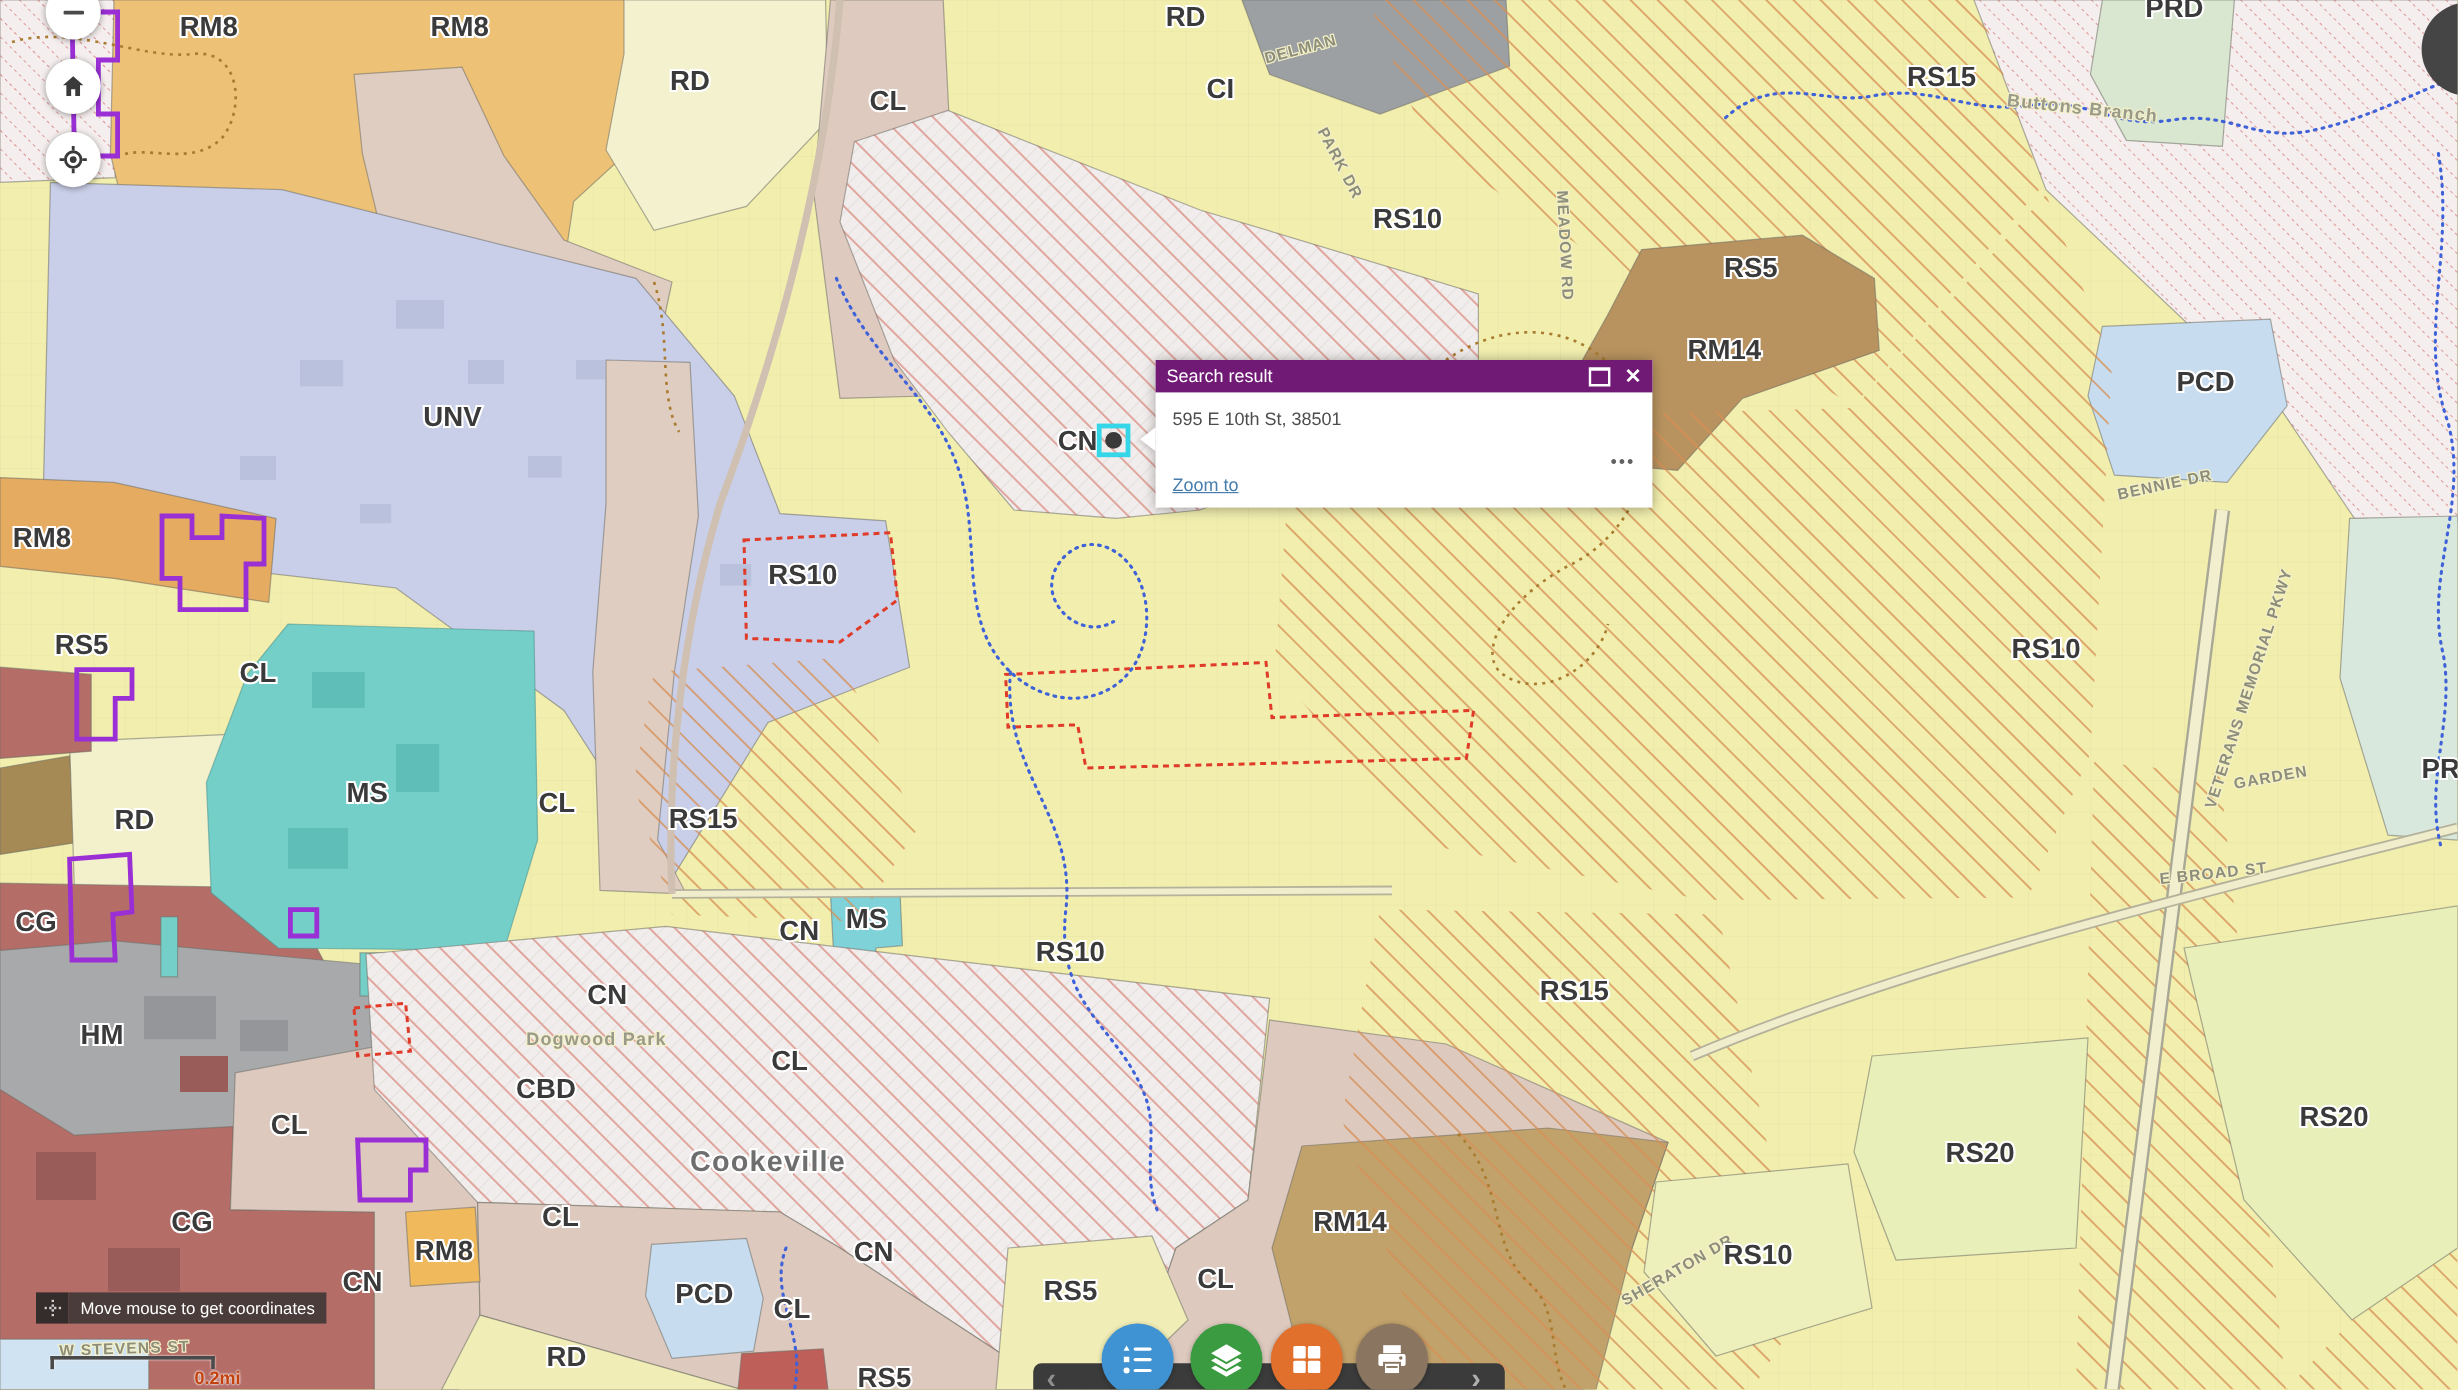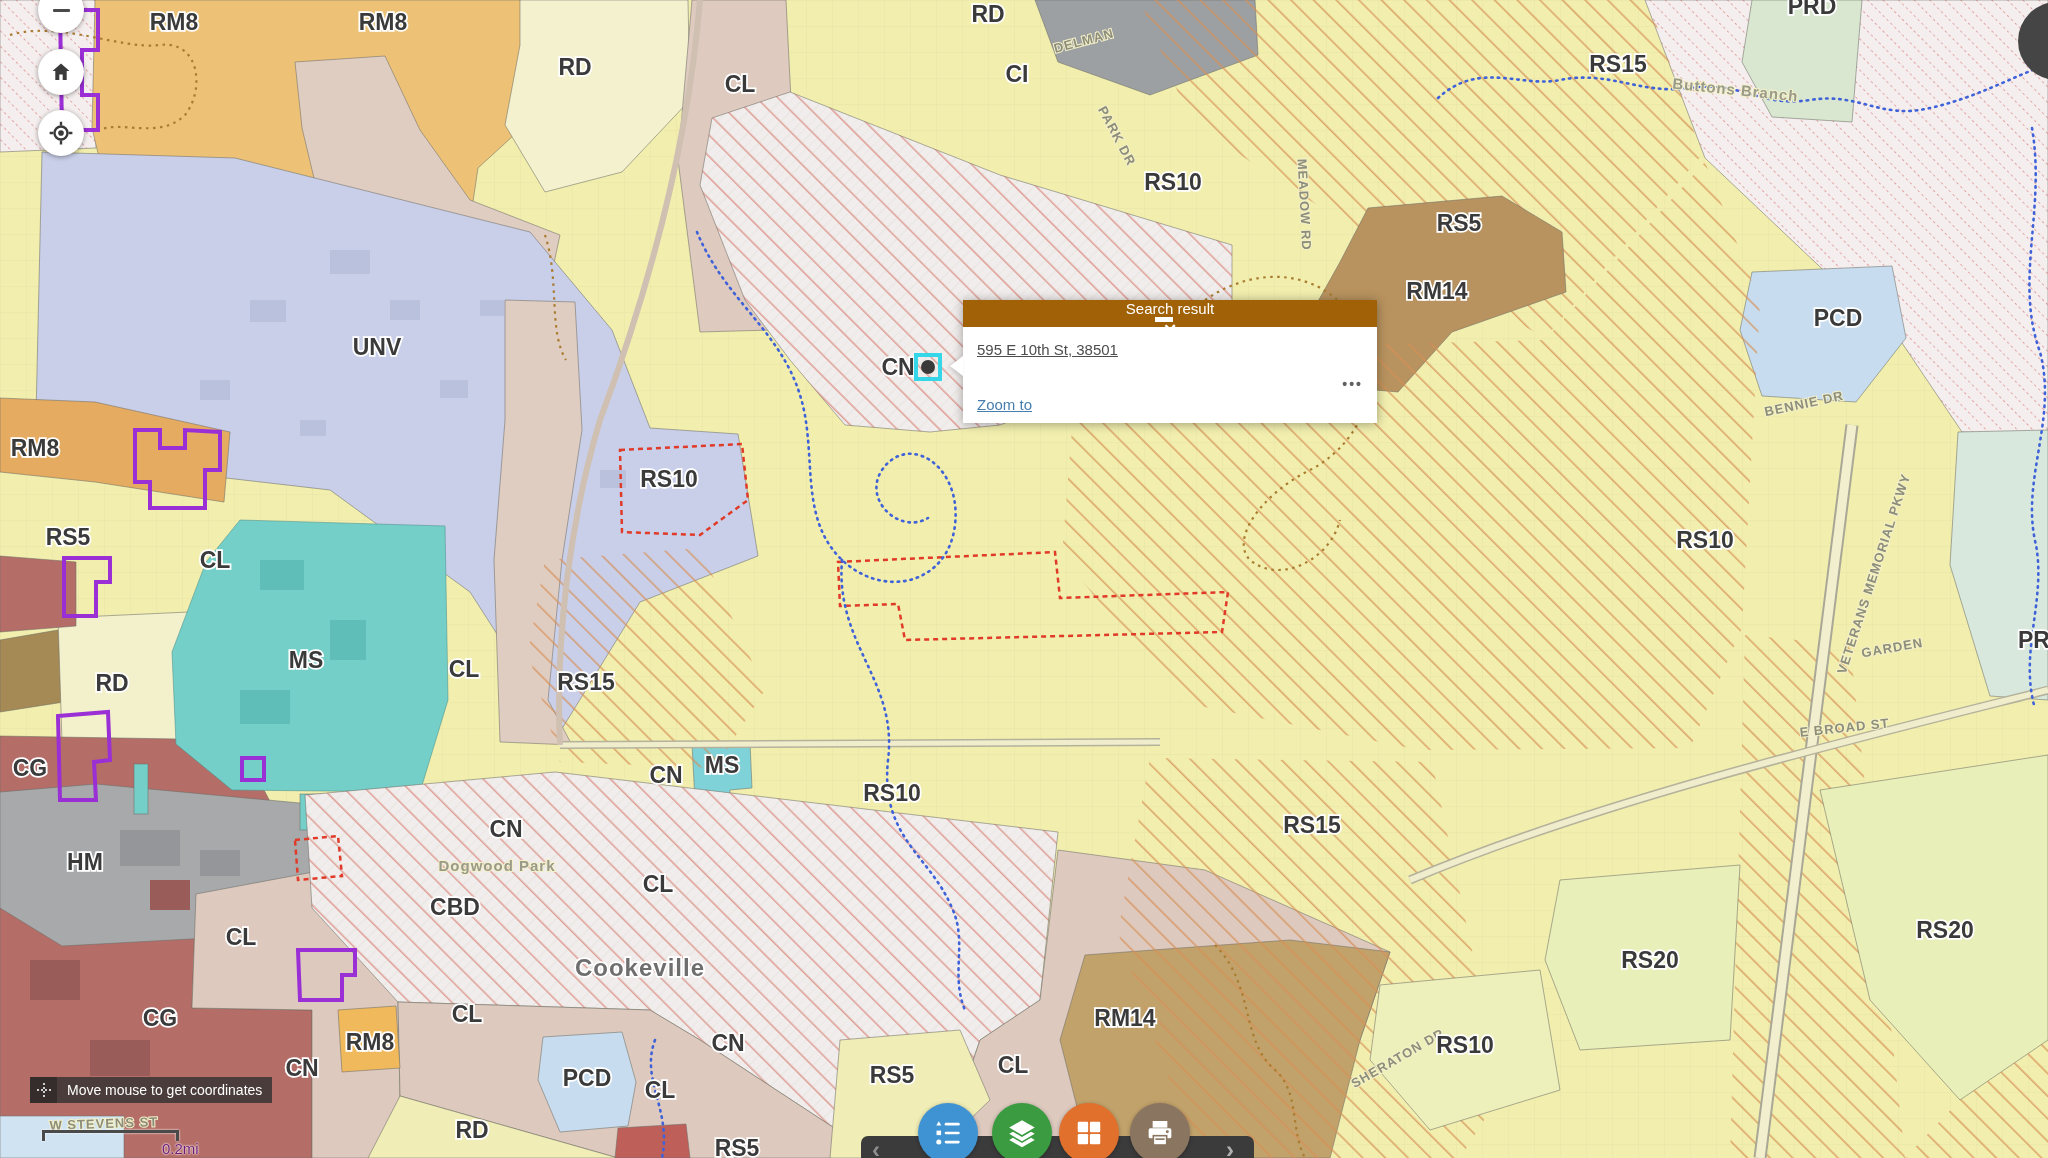--- a/index.html
+++ b/index.html
@@ -16,43 +16,43 @@
   .circle-btn{position:absolute;width:46px;height:46px;border-radius:50%;background:#fff;
       box-shadow:0 1px 5px rgba(0,0,0,.4);display:flex;align-items:center;justify-content:center;
       cursor:pointer;z-index:30;}
   .minus-line{width:17px;height:3px;background:#4a4a4a;border-radius:1px;}
   
   .popup{position:absolute;left:963px;top:300px;width:414px;height:123px;background:#fff;
       box-shadow:0 1px 10px rgba(0,0,0,.35);z-index:40;}
   .popup-tail{position:absolute;left:-13px;top:56px;width:0;height:0;
       border-top:10px solid transparent;border-bottom:10px solid transparent;
       border-right:13px solid #ffffff;filter:drop-shadow(-2px 1px 2px rgba(0,0,0,.15));}
-  .popup-header{height:27px;background:#a16207;display:flex;align-items:center;padding:0 9px;flex-direction:column;}
+  .popup-header{height:27px;background:#701a75;display:flex;align-items:center;padding:0 9px;}
   .popup-title{color:#fff;font-size:15px;flex:1;}
   .dock-icon{width:14px;height:11px;border:2px solid #fff;border-top-width:3px;margin-right:12px;cursor:pointer;}
   .close-icon{color:#fff;font-size:17px;font-weight:bold;cursor:pointer;line-height:1;}
-  .popup-body{padding:14px 14px 0 14px;font-size:15px;color:#4d4d4d;text-decoration:underline;}
+  .popup-body{padding:14px 14px 0 14px;font-size:15px;color:#4d4d4d;}
   .popup-footer{position:absolute;left:14px;right:14px;bottom:10px;display:flex;align-items:center;}
   .zoomto{color:#477eae;font-size:15px;text-decoration:underline;cursor:pointer;flex:1;margin-top:41px;}
   .more-dots{color:#616161;font-size:14px;letter-spacing:2px;font-weight:bold;cursor:pointer;}
   
   .marker{position:absolute;left:914px;top:353px;width:28px;height:28px;border:4px solid #35d6e8;
       box-sizing:border-box;z-index:35;display:flex;align-items:center;justify-content:center;}
   .marker-dot{width:14px;height:14px;border-radius:50%;background:#3a3a3a;}
   
   .coord-bar{position:absolute;left:30px;top:1077px;height:26px;display:flex;z-index:30;}
   .coord-icon{width:27px;height:26px;background:rgba(35,35,35,.88);display:flex;align-items:center;
       justify-content:center;cursor:pointer;}
   .coord-text{background:rgba(48,48,48,.8);color:#fff;font-size:14px;line-height:26px;
       padding:0 10px;white-space:nowrap;}
   
   .scalebar{position:absolute;left:42px;top:1130px;width:131px;height:8px;
       border-top:3px solid #4a4a4a;border-left:3px solid #4a4a4a;border-right:3px solid #4a4a4a;
       filter:drop-shadow(0 0 1px #fff);z-index:25;}
-  .scale-label{position:absolute;left:162px;top:1140px;font-size:15px;font-weight:normal;color:#701a75;
+  .scale-label{position:absolute;left:162px;top:1140px;font-size:15px;font-weight:bold;color:#c2410c;
       text-shadow:0 0 2px #fff,0 0 2px #fff;z-index:25;}
   
   .toolbar{position:absolute;left:861px;top:1136px;width:393px;height:30px;background:#3b3b3b;
       border-radius:7px;z-index:28;}
   .chev{position:absolute;top:1138px;font-size:24px;color:#8f8f8f;z-index:29;cursor:pointer;
       font-weight:bold;line-height:1;}
   .tool-circle{position:absolute;top:1103px;width:60px;height:60px;border-radius:50%;z-index:30;
       display:flex;align-items:center;justify-content:center;cursor:pointer;
       box-shadow:0 1px 4px rgba(0,0,0,.3);}
   .widget-btn{position:absolute;left:2018px;top:2px;width:78px;height:78px;border-radius:50%;

